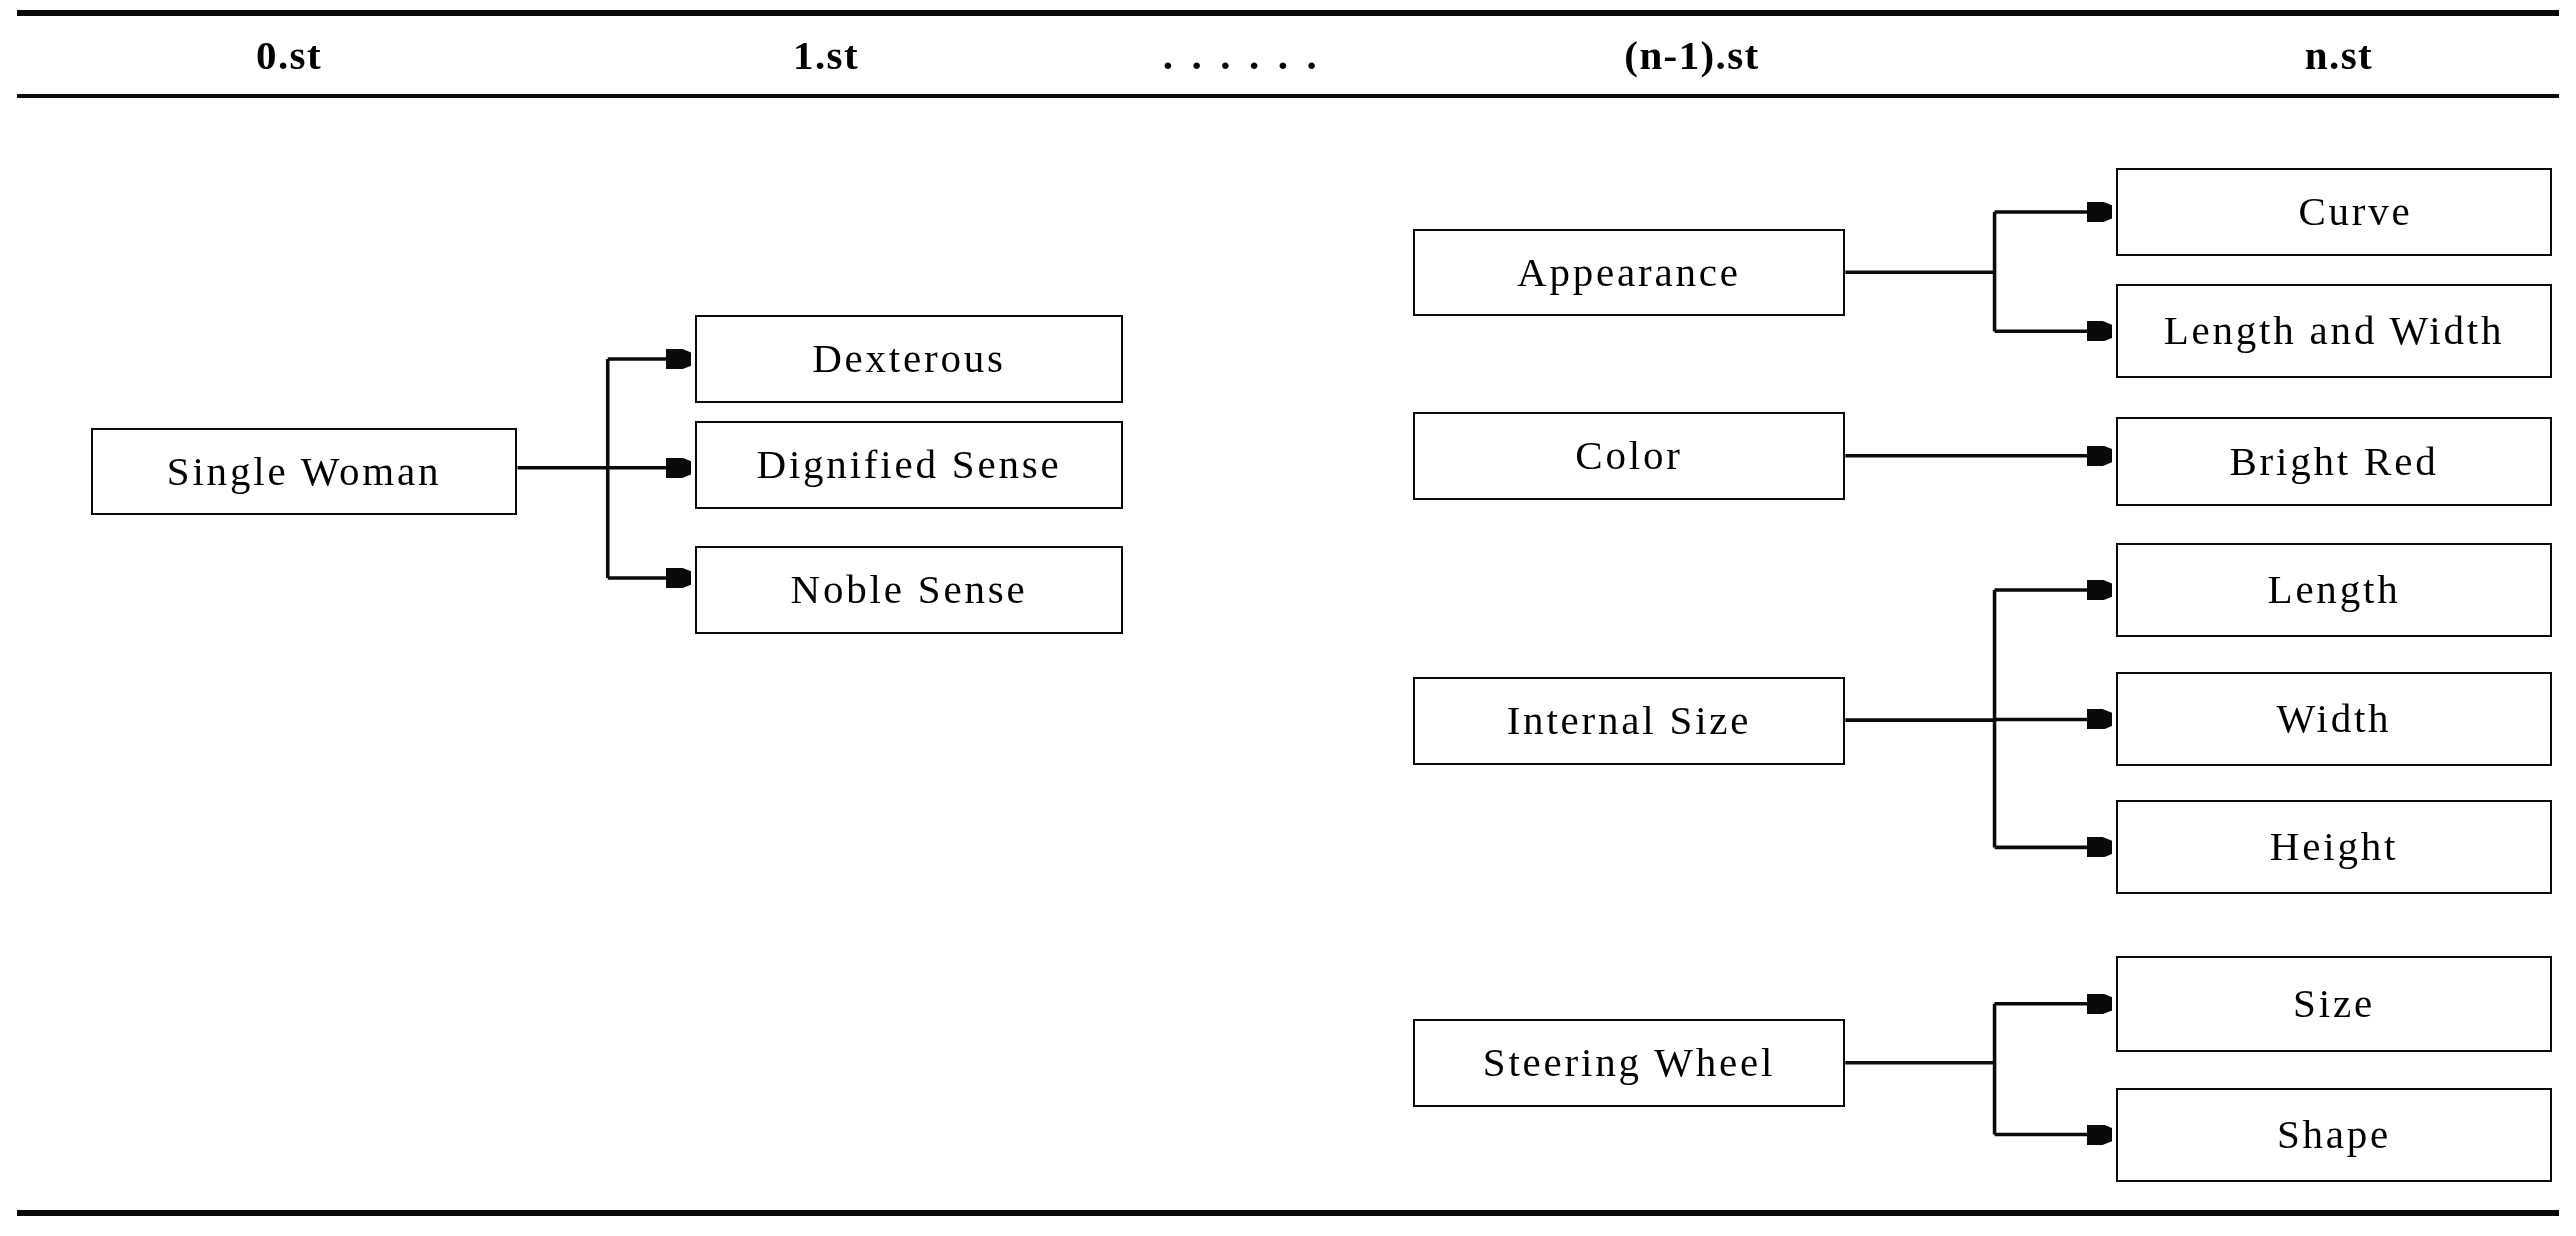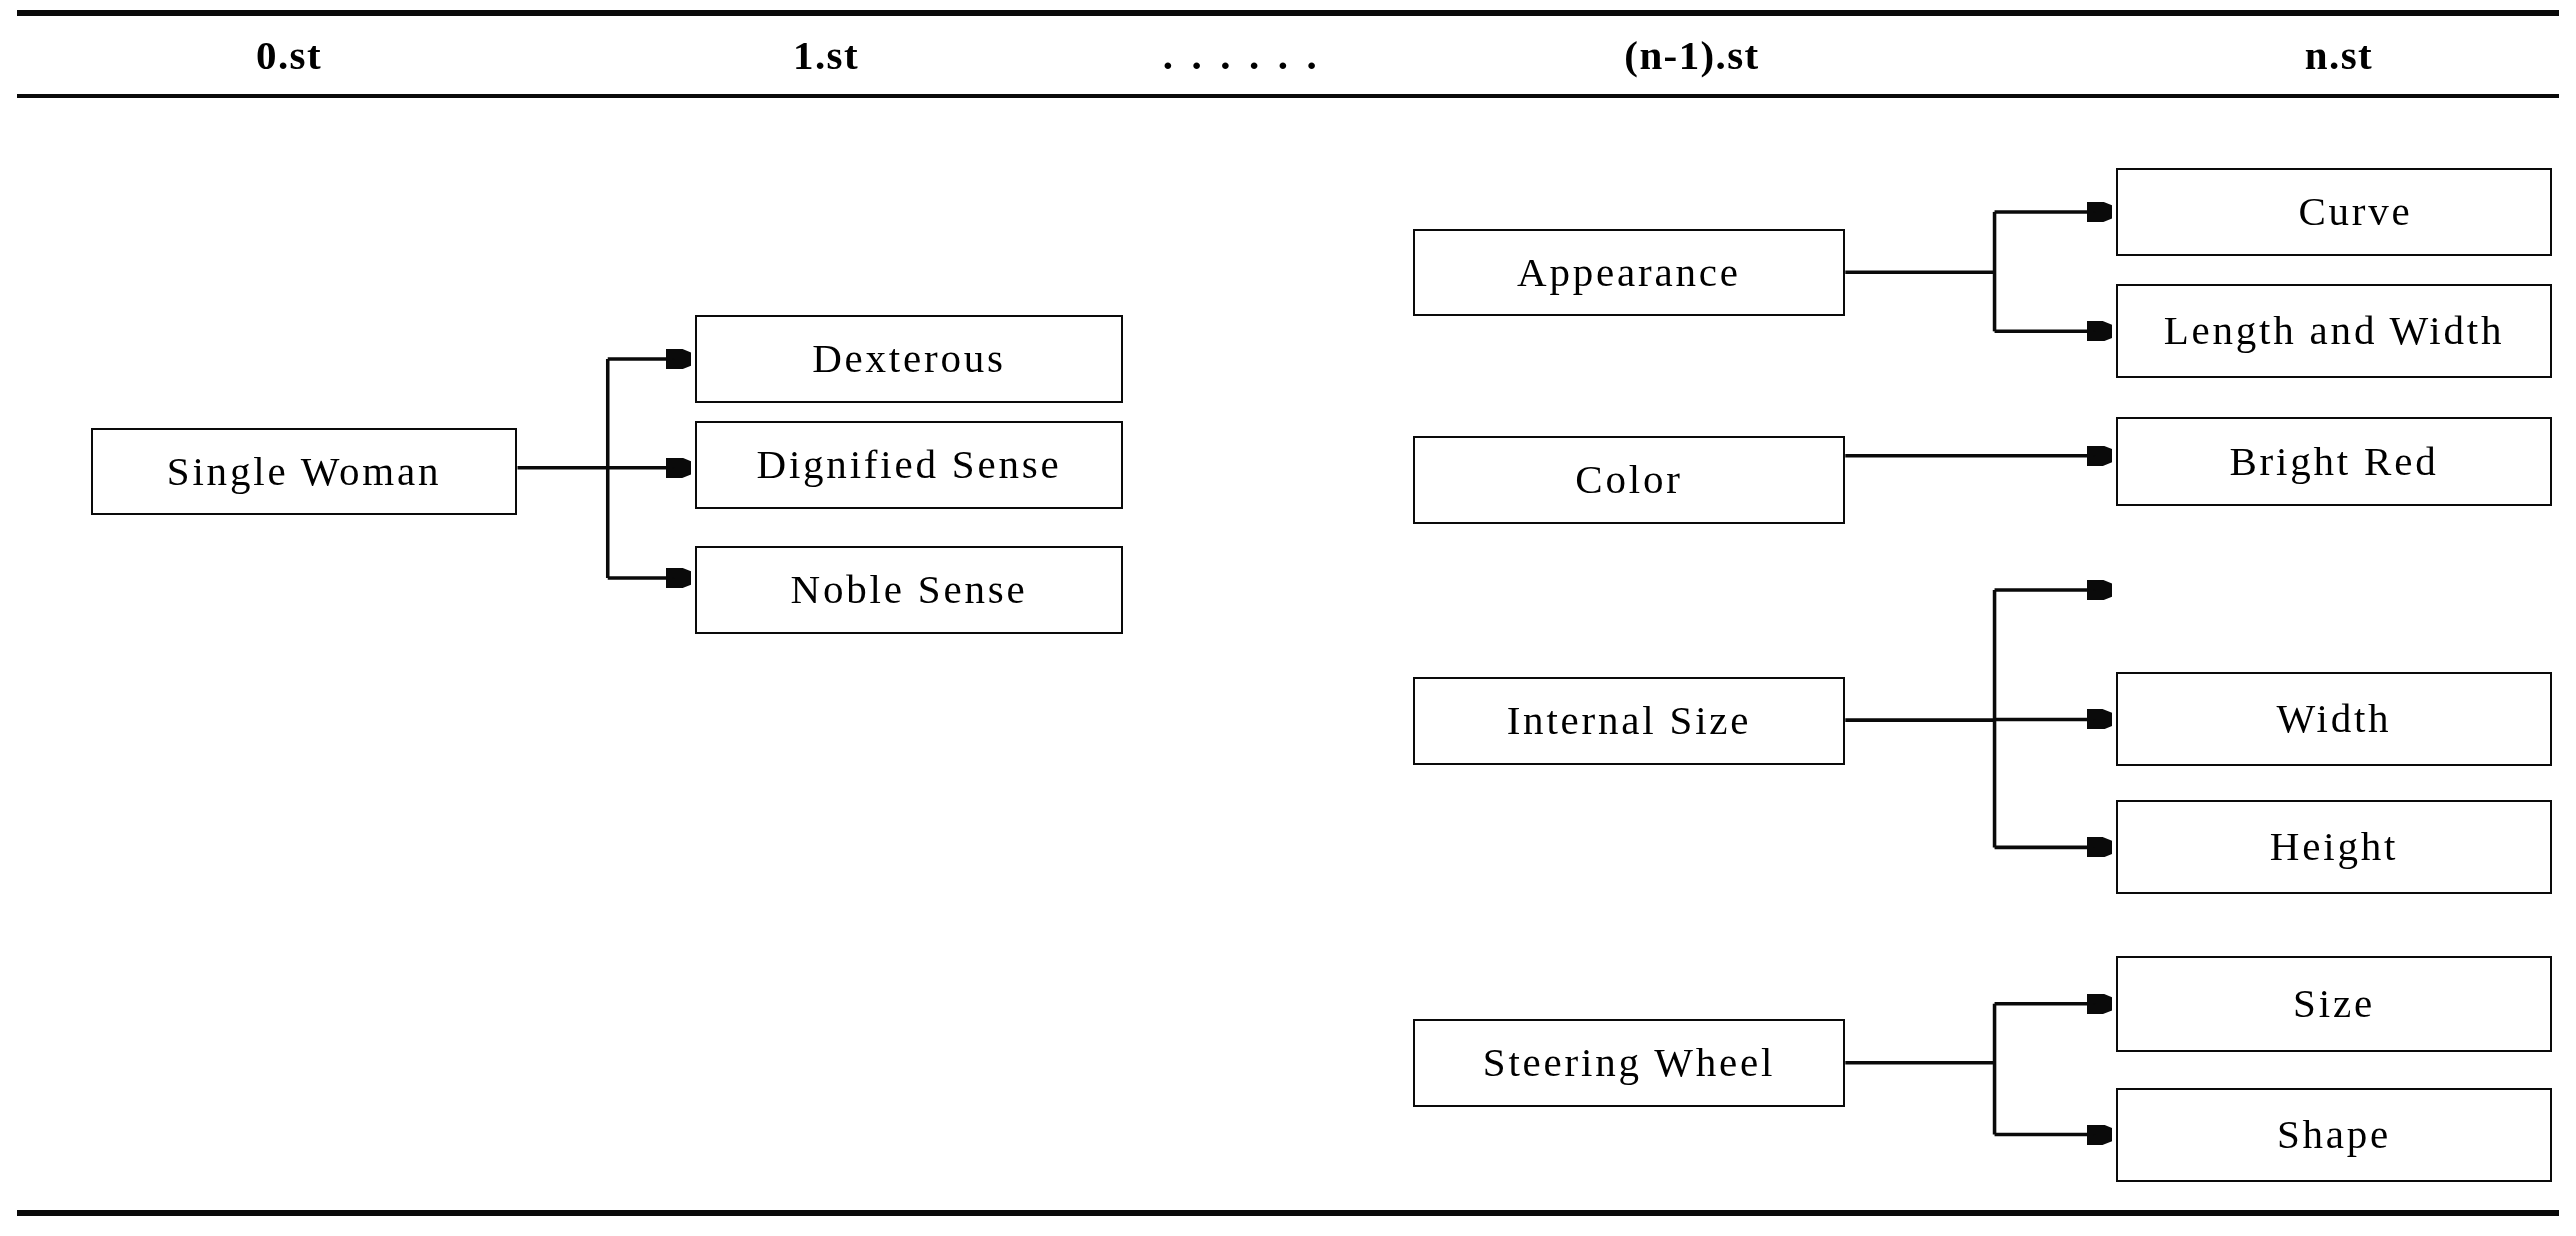--- a/index.html
+++ b/index.html
@@ -50,21 +50,21 @@
   }
 
   
   .n-single-woman   { left: 91px;  top: 428px;  width: 426px; height: 87px; }
   
   .n-dexterous      { left: 695px;  top: 315px;  width: 428px; height: 88px; }
   .n-dignified      { left: 695px;  top: 421px;  width: 428px; height: 88px; }
   .n-noble          { left: 695px;  top: 546px;  width: 428px; height: 88px; }
   
   .n-appearance     { left: 1413px; top: 229px;  width: 432px; height: 87px; }
-  .n-color          { left: 1413px; top: 436px;  width: 432px; height: 88px; }
+  .n-color          { left: 1413px; top: 412px;  width: 432px; height: 88px; }
   .n-internal-size  { left: 1413px; top: 677px;  width: 432px; height: 88px; }
   .n-steering-wheel { left: 1413px; top: 1019px; width: 432px; height: 88px; }
   
   .n-curve          { left: 2116px; top: 168px;  width: 436px; height: 88px; padding-left: 43px; }
   .n-length-width   { left: 2116px; top: 284px;  width: 436px; height: 94px; }
   .n-bright-red     { left: 2116px; top: 417px;  width: 436px; height: 89px; }
   .n-length         { left: 2116px; top: 543px;  width: 436px; height: 94px; }
   .n-width          { left: 2116px; top: 672px;  width: 436px; height: 94px; }
   .n-height         { left: 2116px; top: 800px; width: 436px; height: 94px; }
   .n-size           { left: 2116px; top: 956px; width: 436px; height: 96px; }
@@ -149,20 +149,21 @@
   <div class="node n-appearance">Appearance</div>
   <div class="node n-curve">Curve</div>
   <div class="node n-length-width">
     <span style="display:inline-block; max-width:341px;">Length and Width</span>
   </div>
 
   <div class="node n-color">Color</div>
   <div class="node n-bright-red">Bright Red</div>
 
   <div class="node n-internal-size">Internal Size</div>
+  <div class="node n-length">Length</div>
   <div class="node n-width">Width</div>
   <div class="node n-height">Height</div>
 
   <div class="node n-steering-wheel">Steering Wheel</div>
   <div class="node n-size">Size</div>
   <div class="node n-shape">Shape</div>
 
 </div>
 
 

